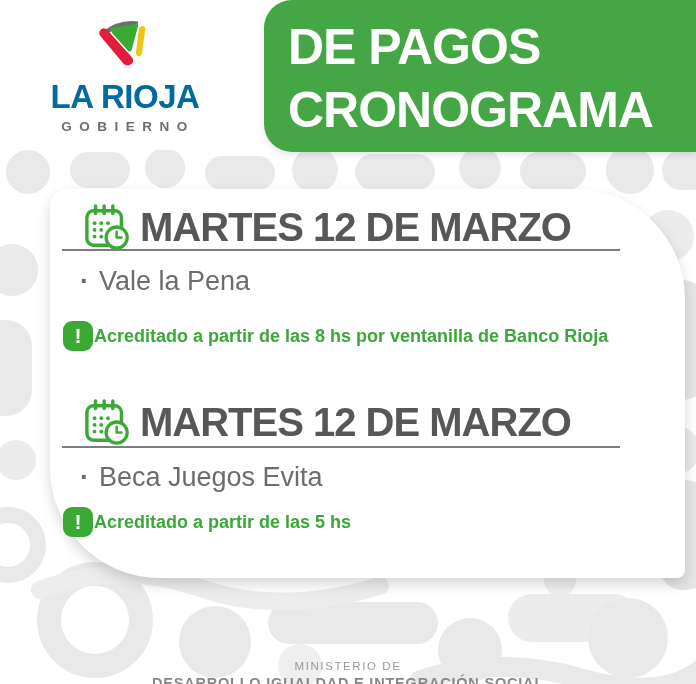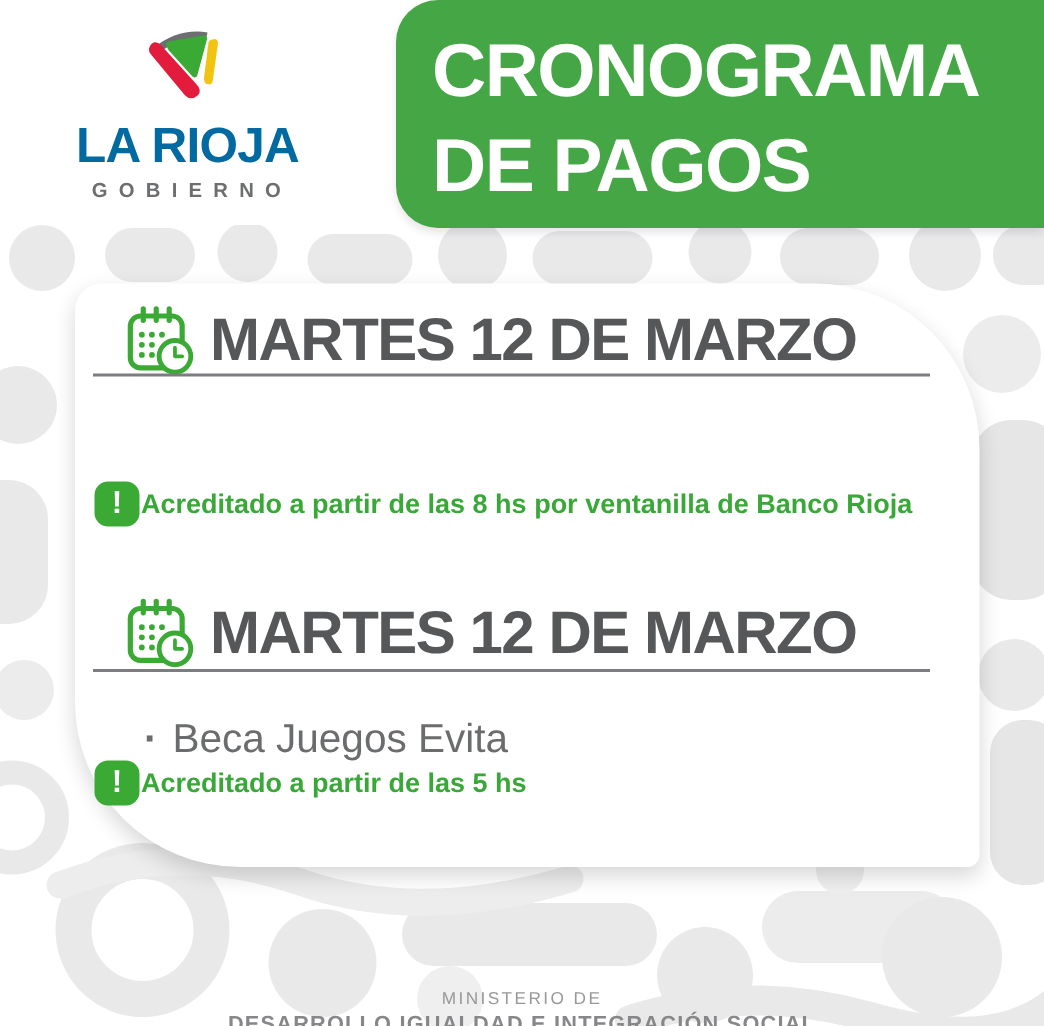--- a/index.html
+++ b/index.html
@@ -21,20 +21,21 @@
     box-shadow:0 3px 6px rgba(0,0,0,0.10);
     padding:16px 0 0 24px;box-sizing:border-box;
   }
   .banner-line{font-size:50px;font-weight:900;color:#ffffff;letter-spacing:-1px;line-height:63px;}
   
   .card{
     position:absolute;left:50px;top:189px;width:603px;height:389px;
     background:#ffffff;
     border-radius:18px 110px 8px 110px;
     box-shadow:0 6px 14px rgba(0,0,0,0.16);
+    padding-left:32px;
   }
   .section-header{position:absolute;left:0;width:100%;height:52px;}
   .cal-icon{position:absolute;left:33px;top:0;width:50px;height:48px;}
   .section-date{
     position:absolute;left:90px;top:2px;
     font-size:40px;font-weight:900;color:#565759;letter-spacing:-1px;white-space:nowrap;
   }
   .rule{position:absolute;left:12px;width:558px;height:2px;background:#7c7d80;}
   .item-line{position:absolute;left:30px;font-size:27px;color:#6b6c6e;white-space:nowrap;}
   .item-line .bullet{margin-right:10px;font-weight:700;}
@@ -103,22 +104,22 @@
 
       <path d="M14,22 Q8,28 13,34 L52,81 Q59,88 67,81 Q72,75 65,68 L25,24 Q19,18 14,22 Z" fill="#e31c3d"></path>
 
       <path d="M84,17 Q89,15 90,21 L84,64 Q83,70 77,68 Q73,66 74,60 L79,21 Q80,17 84,17 Z" fill="#f2c412"></path>
     </svg>
     <div class="logo-name">LA RIOJA</div>
     <div class="logo-sub">GOBIERNO</div>
   </div>
 
   <div class="banner">
+    <div class="banner-line">DE PAGOS</div>
     <div class="banner-line">CRONOGRAMA</div>
-    <div class="banner-line">DE PAGOS</div>
   </div>
 
   <div class="card">
 
     <div class="section-header" style="top:14px;">
       <svg class="cal-icon" viewBox="0 0 52 50" xmlns="http://www.w3.org/2000/svg">
         <rect x="4" y="8" width="36" height="36" rx="7" fill="#ffffff" stroke="#3aaa35" stroke-width="3.6"></rect>
         <line x1="13" y1="3" x2="13" y2="11" stroke="#3aaa35" stroke-width="3.6" stroke-linecap="round"></line>
         <line x1="22" y1="3" x2="22" y2="11" stroke="#3aaa35" stroke-width="3.6" stroke-linecap="round"></line>
         <line x1="31" y1="3" x2="31" y2="11" stroke="#3aaa35" stroke-width="3.6" stroke-linecap="round"></line>
@@ -130,20 +131,23 @@
             <circle cx="19" cy="28" r="2"></circle>
           <circle cx="12" cy="35" r="2"></circle>
             <circle cx="19" cy="35" r="2"></circle>
         </g>
         <circle cx="35" cy="36" r="11" fill="#ffffff" stroke="#3aaa35" stroke-width="3.4"></circle>
         <polyline points="35,30 35,36 40,36" fill="none" stroke="#3aaa35" stroke-width="2.6" stroke-linecap="round" stroke-linejoin="round"></polyline>
       </svg>
       <div class="section-date">MARTES 12 DE MARZO</div>
     </div>
     <div class="rule" style="top:60px;"></div>
+    <div class="item-line" style="top:77px;">
+      <span class="bullet">·</span><span>Vale la Pena</span>
+    </div>
     <div class="note-row" style="left:13px;top:132px;">
       <div class="note-icon">!</div>
       <div class="note-text">Acreditado a partir de las 8 hs por ventanilla de Banco Rioja</div>
     </div>
 
     <div class="section-header" style="top:209px;">
       <svg class="cal-icon" viewBox="0 0 52 50" xmlns="http://www.w3.org/2000/svg">
         <rect x="4" y="8" width="36" height="36" rx="7" fill="#ffffff" stroke="#3aaa35" stroke-width="3.6"></rect>
         <line x1="13" y1="3" x2="13" y2="11" stroke="#3aaa35" stroke-width="3.6" stroke-linecap="round"></line>
         <line x1="22" y1="3" x2="22" y2="11" stroke="#3aaa35" stroke-width="3.6" stroke-linecap="round"></line>
@@ -156,21 +160,21 @@
             <circle cx="19" cy="28" r="2"></circle>
           <circle cx="12" cy="35" r="2"></circle>
             <circle cx="19" cy="35" r="2"></circle>
         </g>
         <circle cx="35" cy="36" r="11" fill="#ffffff" stroke="#3aaa35" stroke-width="3.4"></circle>
         <polyline points="35,30 35,36 40,36" fill="none" stroke="#3aaa35" stroke-width="2.6" stroke-linecap="round" stroke-linejoin="round"></polyline>
       </svg>
       <div class="section-date">MARTES 12 DE MARZO</div>
     </div>
     <div class="rule" style="top:257px;"></div>
-    <div class="item-line" style="top:288px;margin-left:16px;">
+    <div class="item-line" style="top:273px;">
       <span class="bullet">·</span><span>Beca Juegos Evita</span>
     </div>
     <div class="note-row" style="left:13px;top:318px;">
       <div class="note-icon">!</div>
       <div class="note-text">Acreditado a partir de las 5 hs</div>
     </div>
 
   </div>
 
   <div class="footer">

